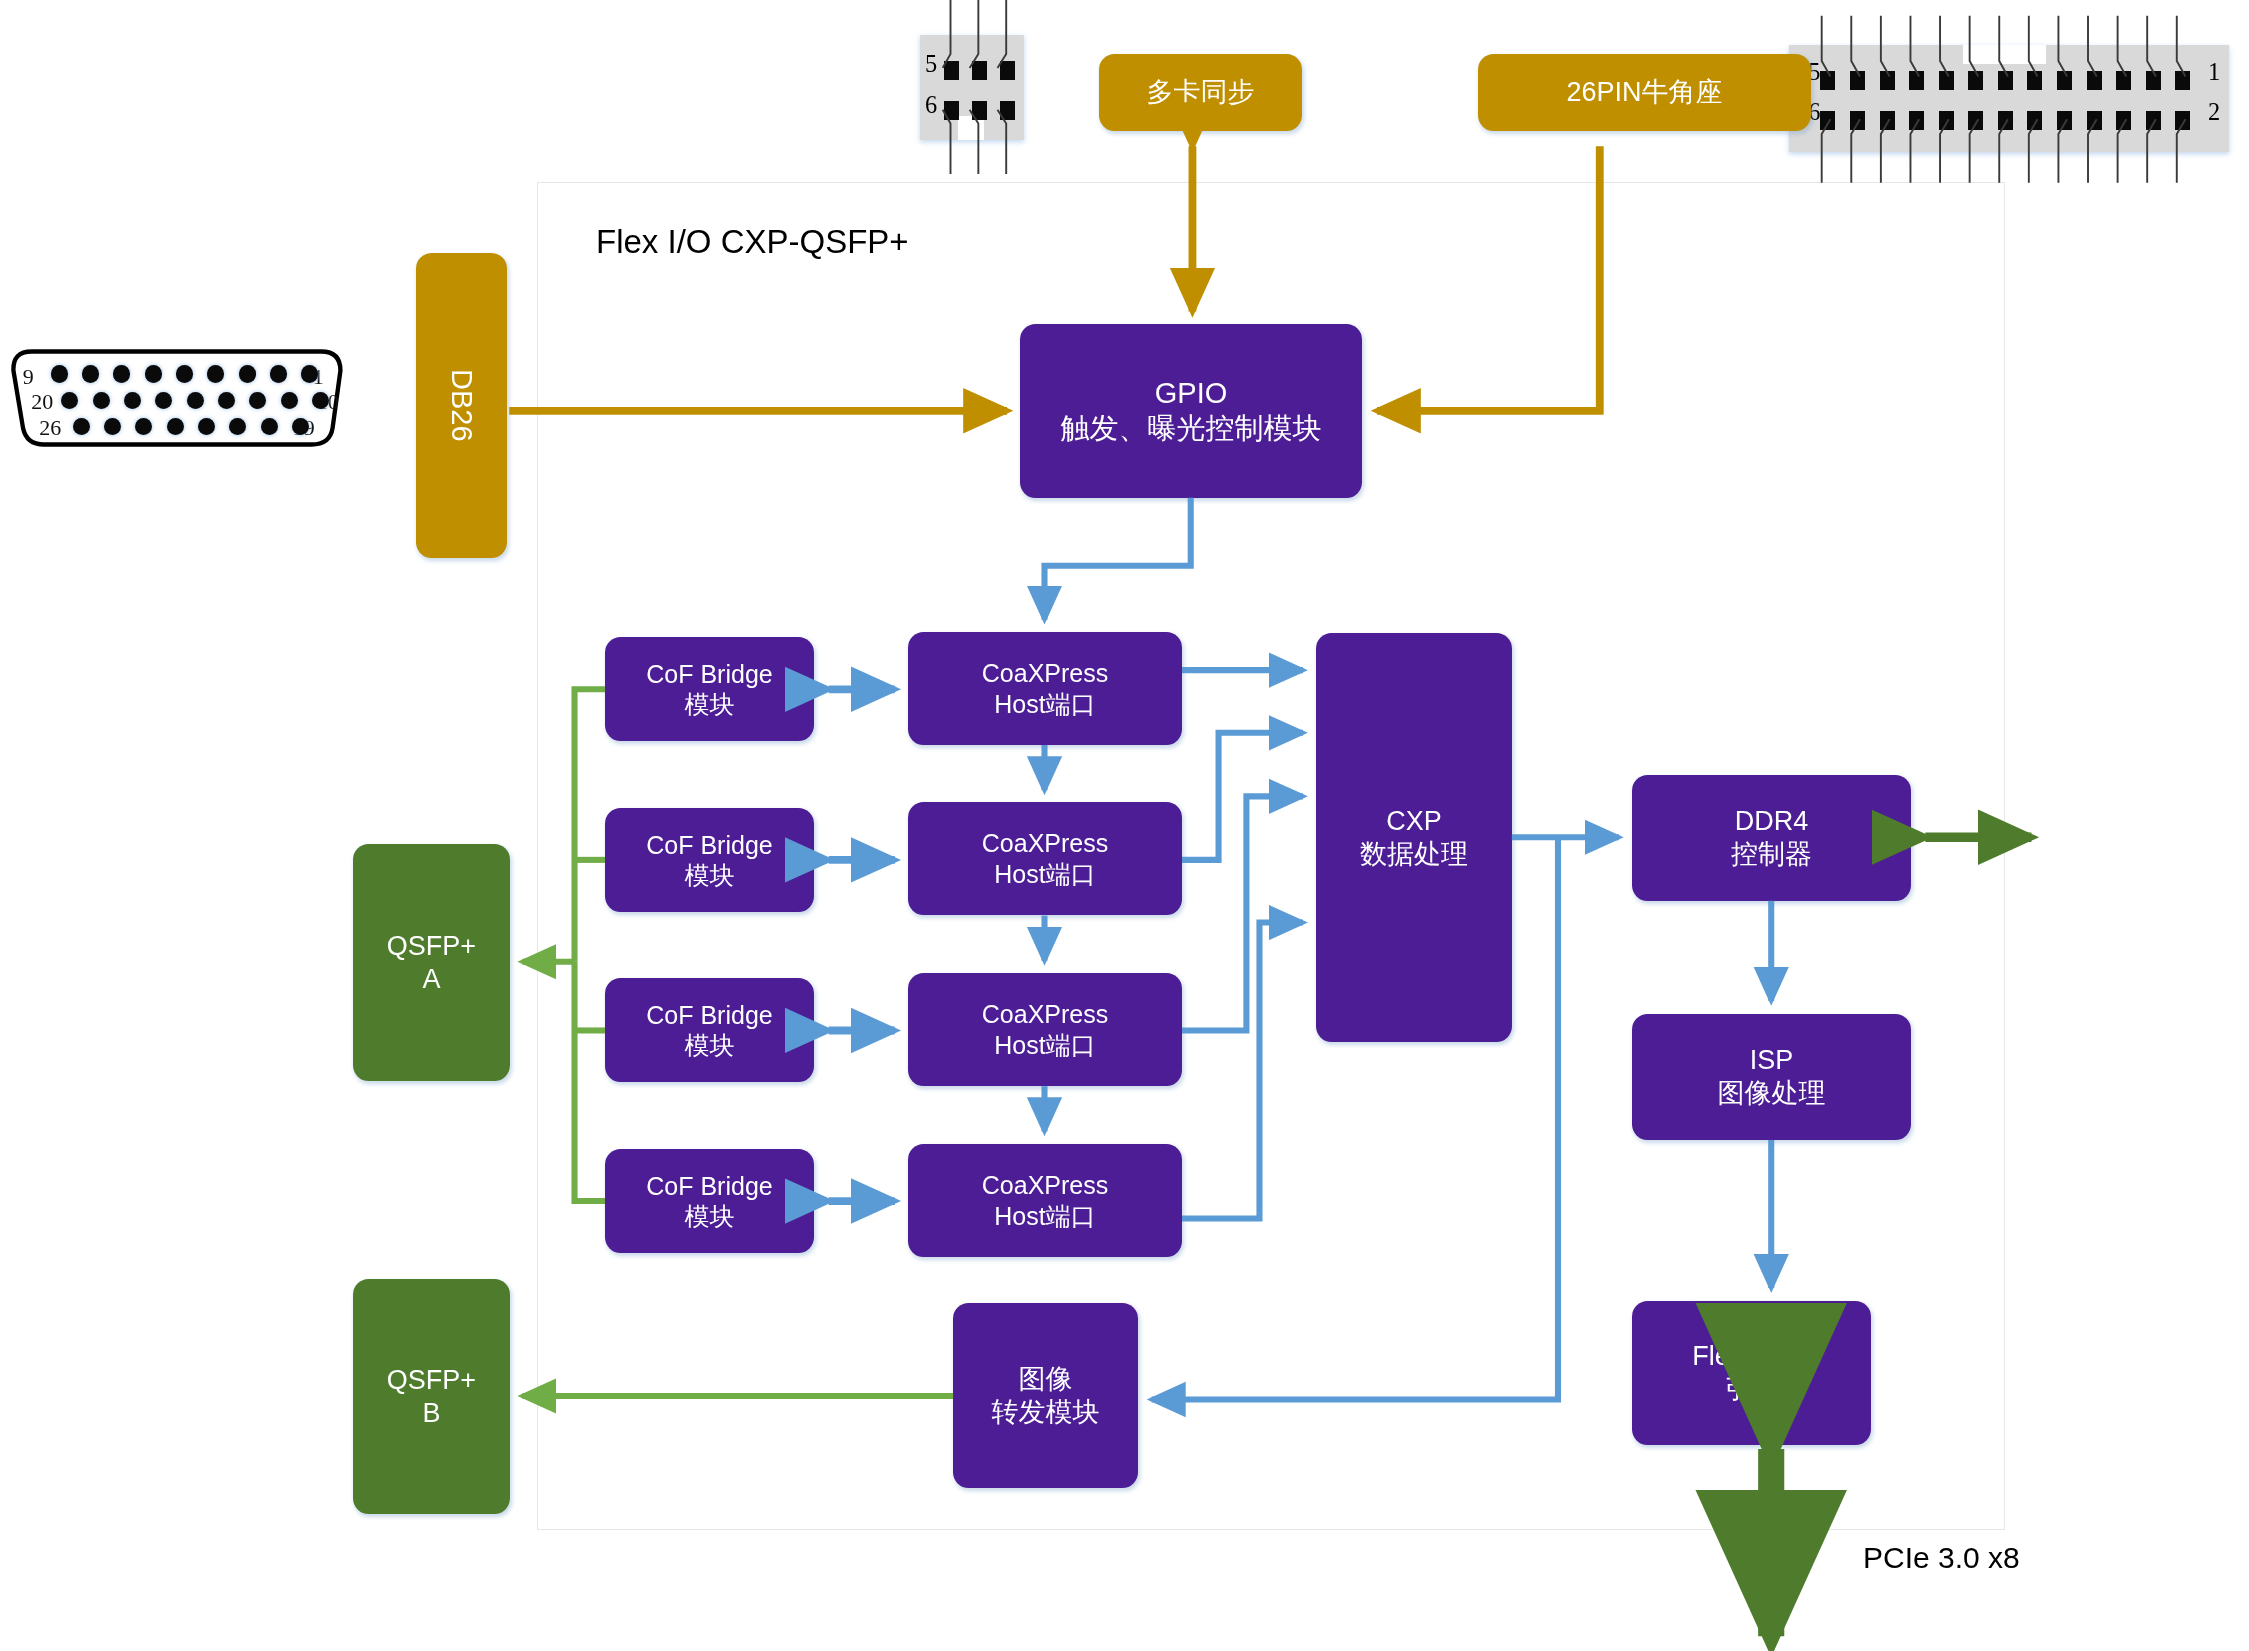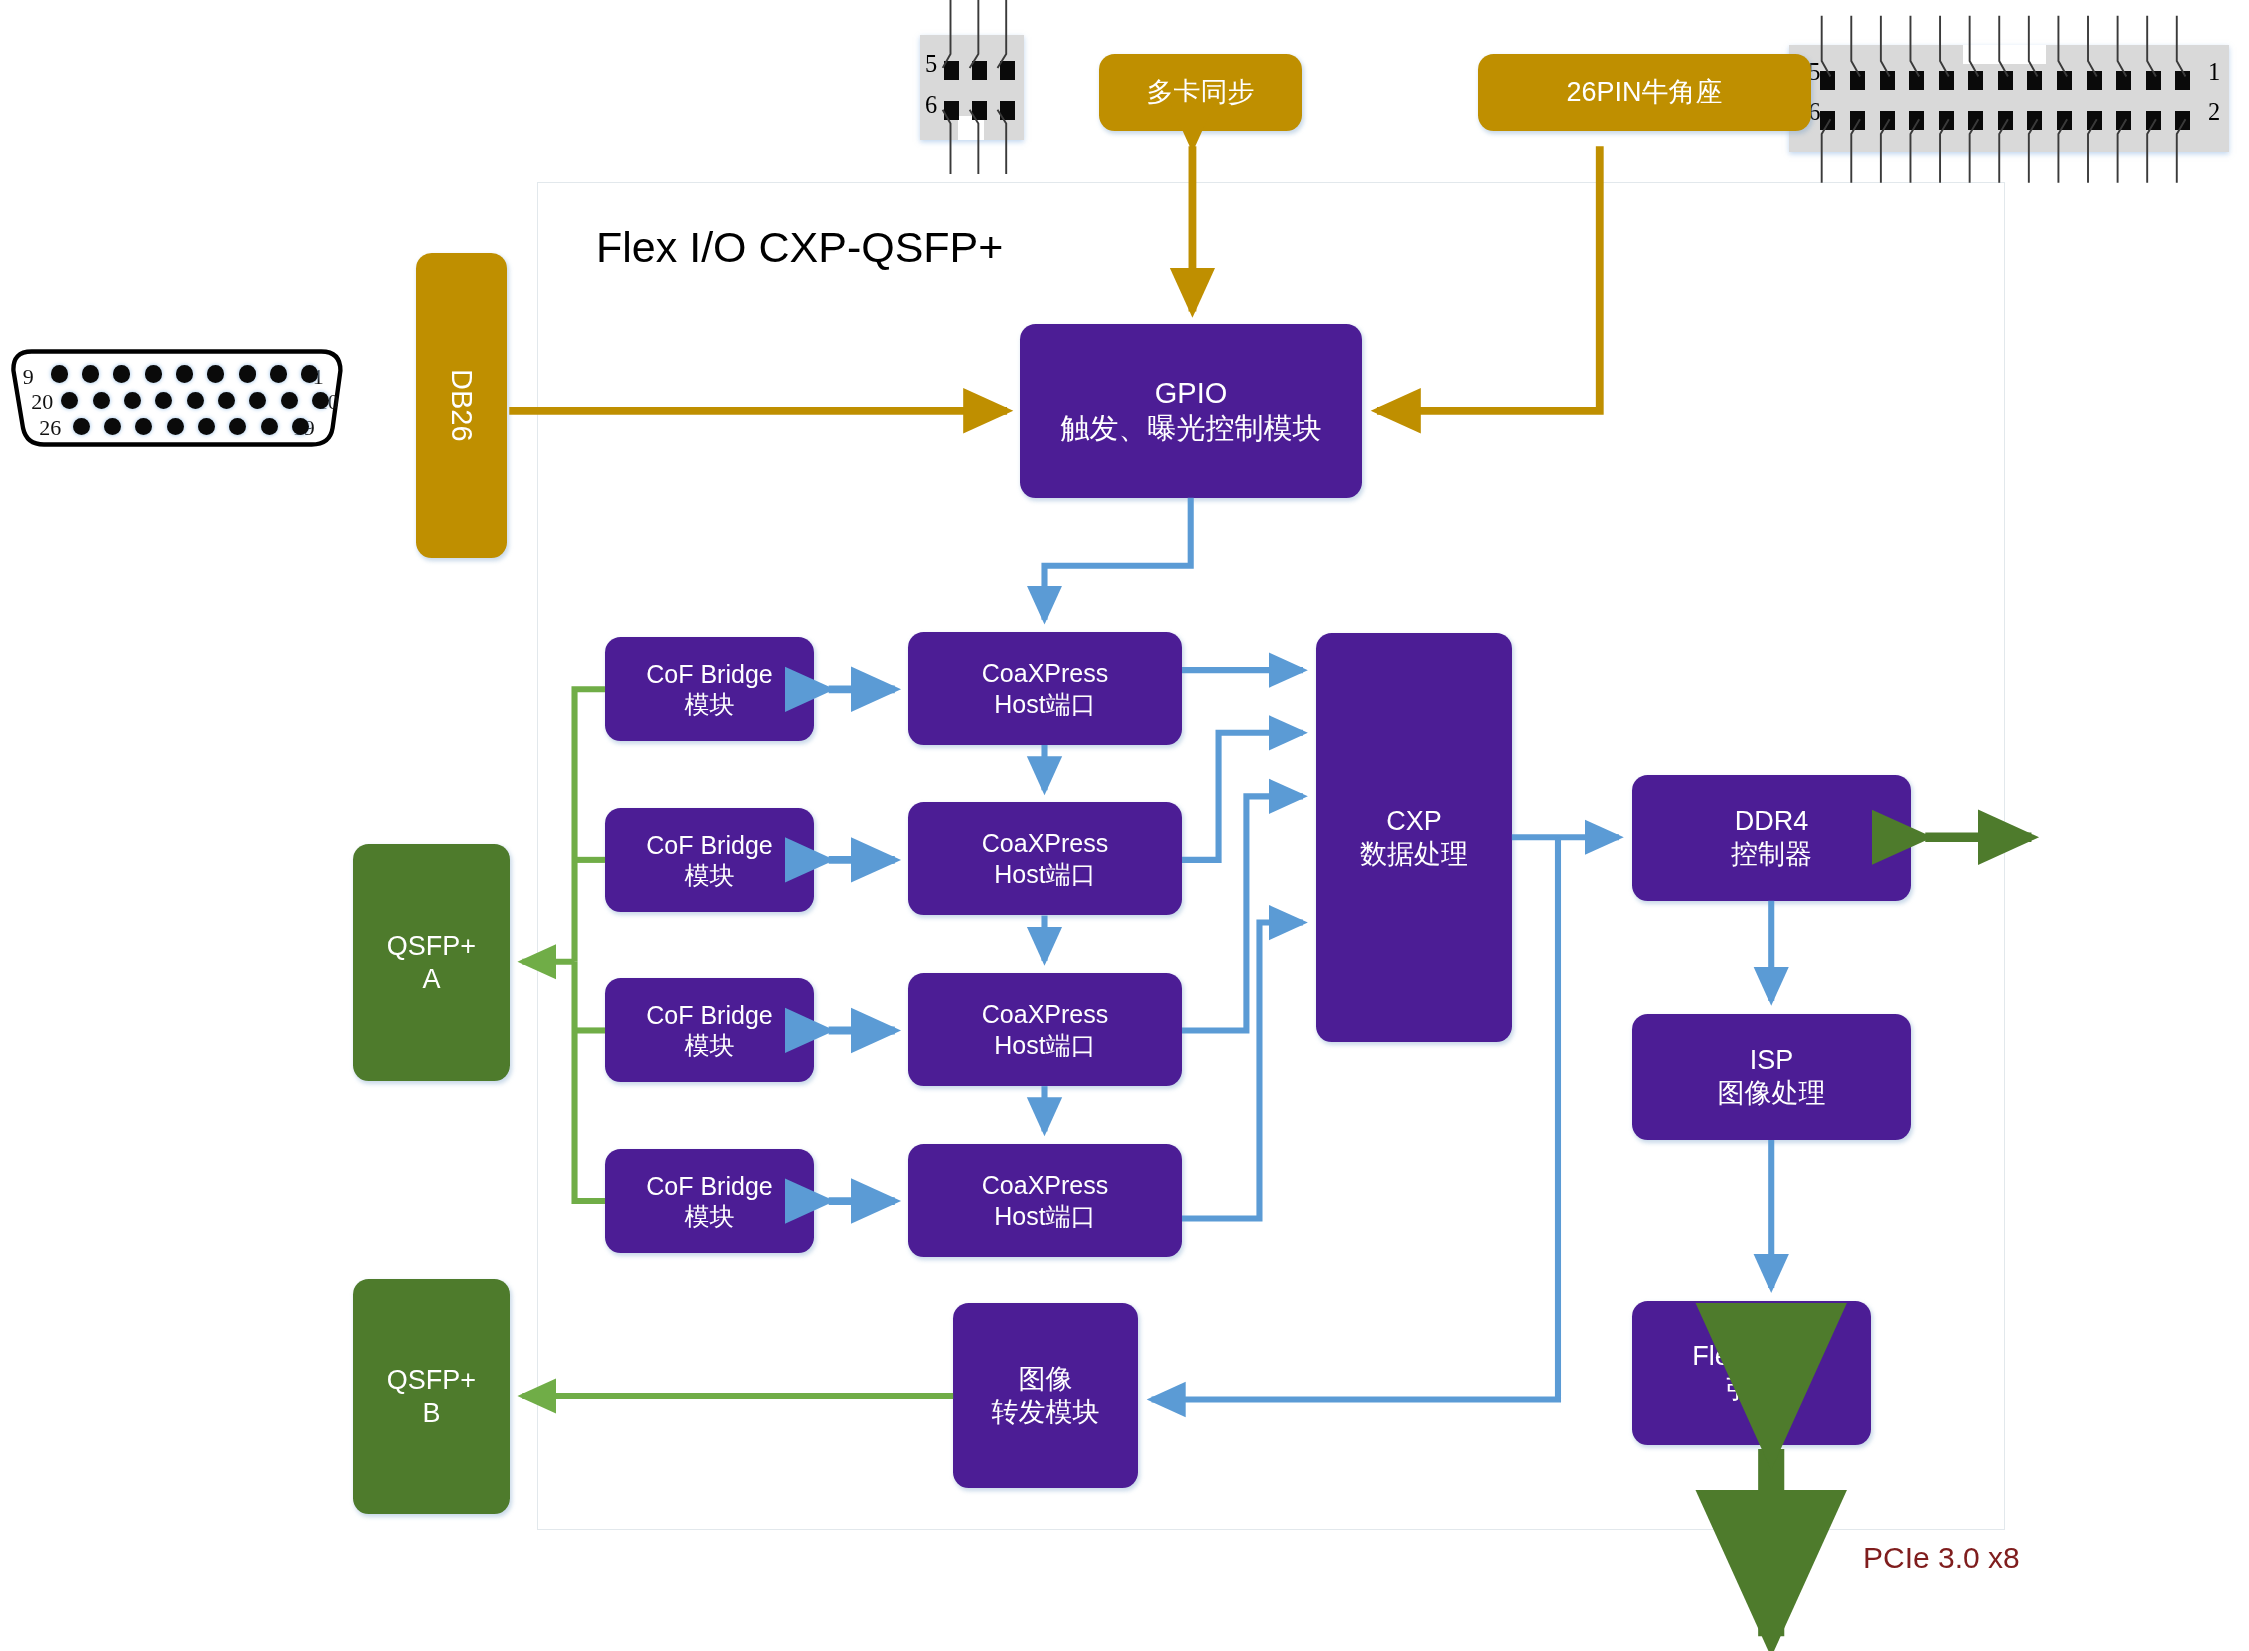--- a/index.html
+++ b/index.html
@@ -20,21 +20,21 @@
   .green{background:#4E7B2C;}
   .gold{background:#BF8F00;}
 
   .node .l1,.node .l2{display:block;}
 
   
   .vert{writing-mode:vertical-rl;text-orientation:mixed;}
 
   
   .plaintext{position:absolute;color:#000;white-space:nowrap;}
-  .greentext{position:absolute;color:#7f1d1d;white-space:nowrap;text-align:center;}
+  .greentext{position:absolute;color:#000000;white-space:nowrap;text-align:center;}
 
   
   .board{
     position:absolute;box-sizing:border-box;
     border:1.7px solid #E2E8EC;background:transparent;
   }
 
   
   .hdr{position:absolute;background:#D9D9D9;box-shadow:0 1.7px 5.2px rgba(140,180,225,.55);}
   .hdr .pin{position:absolute;background:#0A0A0A;}
@@ -49,21 +49,21 @@
 
   svg.wires{position:absolute;left:0;top:0;width:2250px;height:1651px;overflow:visible;pointer-events:none;}
 </style>
 </head>
 <body>
 
 <div id="stage">
 
   <div class="board" style="left:537px;top:182px;width:1468px;height:1348px;"></div>
 
-  <div class="plaintext" style="left:596px;top:223px;font-size:43px;">Flex I/O CXP-QSFP+</div>
+  <div class="plaintext" style="left:596px;top:223px;font-size:33px;">Flex I/O CXP-QSFP+</div>
 
   <div class="greentext" style="left:1863px;top:1541px;font-size:30px;">PCIe 3.0 x8</div>
 
   <div class="db26" style="left:8.7px;top:348px;width:335px;height:100px;">
     <svg width="335" height="100" style="position:absolute;left:0;top:0;" viewBox="0 0 385 115">
       <path d="M 26,4 L 359,4 Q 381,4 381,26 L 372,92 Q 369,111 348,111 L 40,111 Q 20,111 16,92 L 5,26 Q 4,4 26,4 Z" fill="#ffffff" stroke="#000000" stroke-width="5" stroke-linejoin="round"></path>
     </svg>
     <div class="dbnum" style="left:14px;top:15.7px;font-size:22px;">9</div>
     <div class="dbnum" style="left:304px;top:15.7px;font-size:22px;">1</div>
     <div class="dbnum" style="left:22.6px;top:41px;font-size:22px;">20</div>

